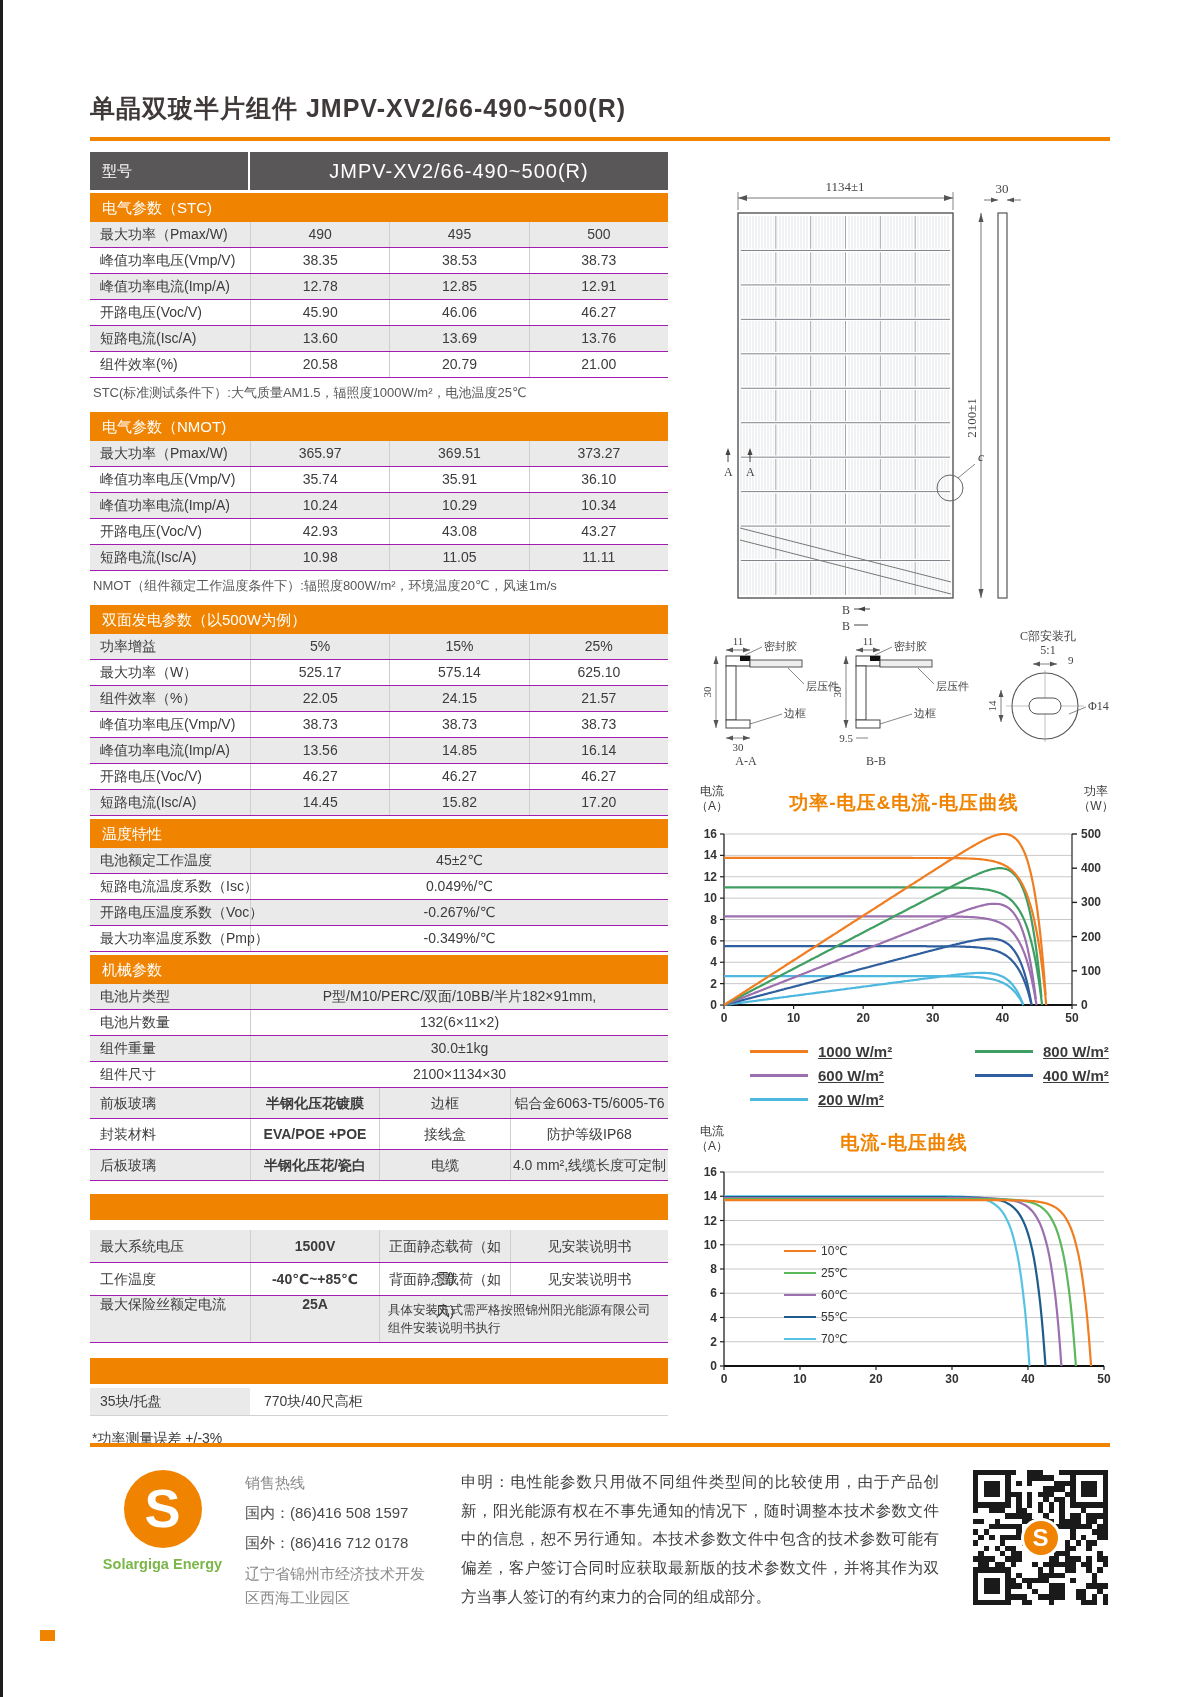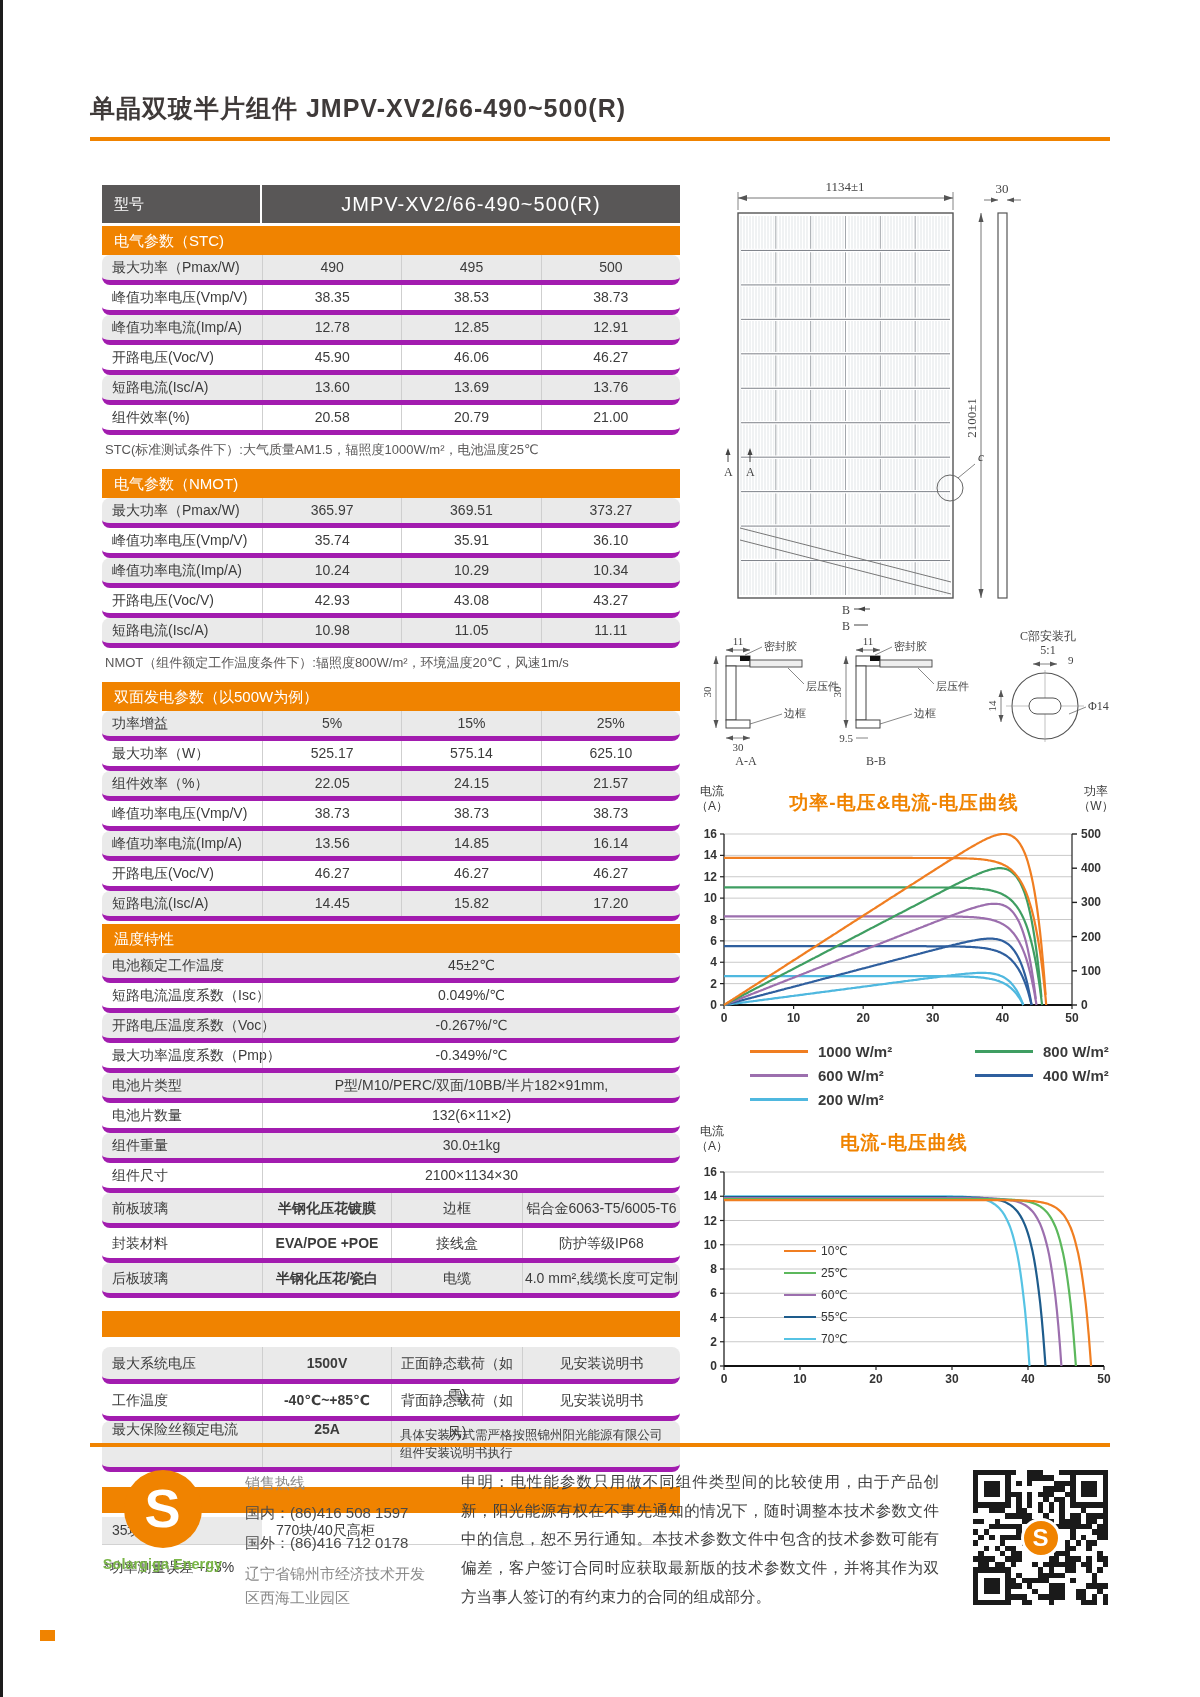--- a/index.html
+++ b/index.html
@@ -5,27 +5,27 @@
   html,body{margin:0;padding:0;background:#ffffff;}
   #page{position:relative;width:1200px;height:1697px;background:#ffffff;overflow:hidden;
         font-family:"Liberation Sans","DejaVu Sans",sans-serif;color:#3c3c3c;}
   .scan-edge{position:absolute;left:0;top:0;width:3px;height:100%;background:#1c1c1c;}
   .page-mark{position:absolute;left:40px;top:1630px;width:15px;height:11px;background:#F08300;}
 
   .doc-title{position:absolute;left:90px;top:92px;font-size:25px;font-weight:bold;color:#3f3a39;letter-spacing:1px;}
   .title-rule{position:absolute;left:90px;top:137px;width:1020px;height:4px;background:#F08300;}
 
   
-  .left-col{position:absolute;left:102px;top:152px;width:578px;margin-top:33px;}
+  .left-col{position:absolute;left:90px;top:152px;width:578px;}
   .model-row{display:flex;height:38px;background:#595757;color:#fff;}
   .model-row .m-lbl{width:160px;padding-left:12px;line-height:38px;font-size:15px;border-right:2px solid #fff;box-sizing:border-box;}
   .model-row .m-val{flex:1;text-align:center;line-height:38px;font-size:20px;letter-spacing:1px;}
   .sec-header{height:29px;line-height:29px;background:#F08300;color:#fff;font-size:15px;padding-left:12px;margin-top:3px;}
   .sec-header.empty{height:26px;}
-  .prow{display:flex;height:25px;line-height:25px;font-size:14px;border-bottom:5px solid #a21caf;border-radius:8px;}
+  .prow{display:flex;height:25px;line-height:25px;font-size:14px;border-bottom:1px solid #a21caf;}
   .prow.odd{background:#eaeaea;}
   .prow.even{background:#ffffff;}
   .prow .lbl{width:160px;padding-left:10px;box-sizing:border-box;white-space:nowrap;}
   .prow .val{flex:1;text-align:center;border-left:1px solid #cfcfcf;}
   .prow .wide{flex:1;}
   .prow .c1{width:160px;flex:none;}
   .prow .c2{width:128px;flex:none;font-weight:bold;}
   .prow .c3{width:130px;flex:none;}
   .prow .c4{flex:1;}
   .prow.tall{height:30px;line-height:30px;justify-content:center;}
@@ -42,21 +42,21 @@
   .pack-row .pk-val{flex:1;padding-left:14px;background:#fff;}
   .tol-note{font-size:14px;color:#3c3c3c;margin-top:14px;padding-left:2px;}
 
   
   .right-col{position:absolute;left:688px;top:158px;width:432px;}
   .panel-svg text{font-family:"Liberation Serif","DejaVu Serif",serif;fill:#444;}
   .chart-block{margin-top:8px;}
   .chart-head{display:grid;grid-template-columns:48px 1fr 48px;align-items:start;height:42px;}
   .axis-unit{font-size:12px;color:#3c3c3c;line-height:1.25;text-align:center;}
   .chart-title{text-align:center;color:#F08300;font-weight:bold;font-size:19px;padding-top:6px;letter-spacing:1px;}
-  .legend-grid{margin:8px 0 0 62px;display:grid;grid-template-columns:225px auto;row-gap:7px;}
+  .legend-grid{margin:8px 0 0 62px;display:grid;grid-template-columns:225px auto;row-gap:7px;text-decoration:underline;}
   .legend-item{display:flex;align-items:center;}
   .legend-line{height:3px;width:58px;margin-right:10px;flex:none;}
   .legend-label{font-size:15px;font-weight:bold;color:#3a3a3a;white-space:nowrap;}
   .chart2-wrap{position:relative;}
   .legend-inside{position:absolute;left:96px;top:80px;}
   .legend-inside .legend-item{margin-bottom:8px;}
   .legend-inside .legend-line{width:32px;height:2.5px;margin-right:5px;}
   .legend-inside .legend-label{font-size:12px;font-weight:normal;color:#333;}
 
   
@@ -228,20 +228,21 @@
         <div class="prow odd">
           <div class="lbl">开路电压温度系数（Voc）</div>
           <div class="val wide">-0.267%/℃</div>
         </div>
         <div class="prow even">
           <div class="lbl">最大功率温度系数（Pmp）</div>
           <div class="val wide">-0.349%/℃</div>
         </div>
       </div>
 
+    <div class="sec-header">机械参数</div>
     <div id="mech-full-rows">
         <div class="prow odd">
           <div class="lbl">电池片类型</div>
           <div class="val wide">P型/M10/PERC/双面/10BB/半片182×91mm,</div>
         </div>
         <div class="prow even">
           <div class="lbl">电池片数量</div>
           <div class="val wide">132(6×11×2)</div>
         </div>
         <div class="prow odd">

